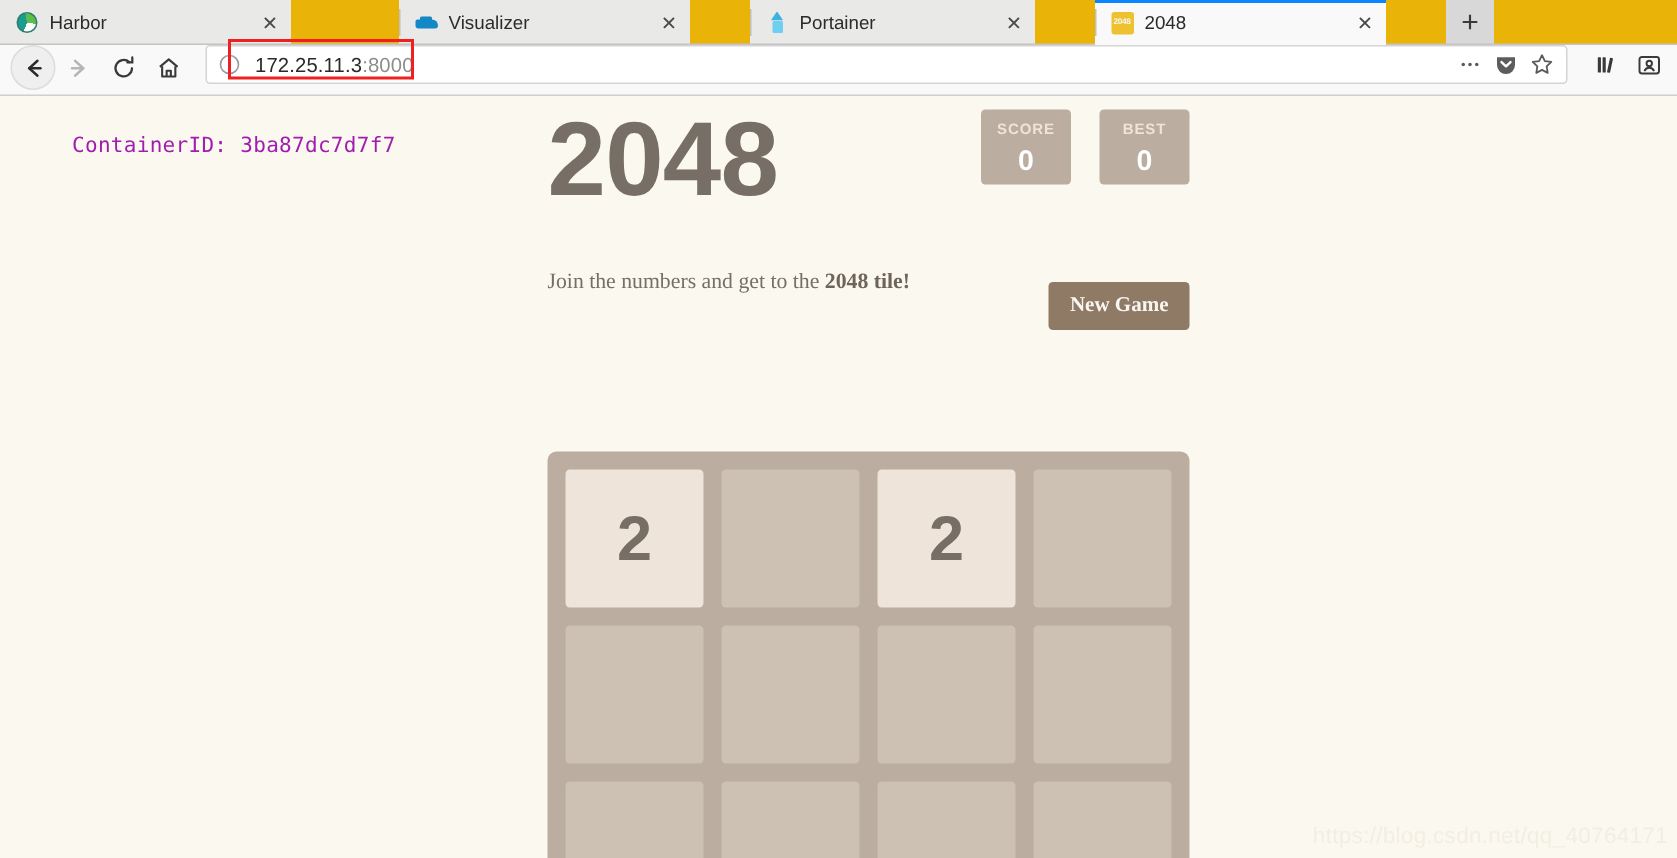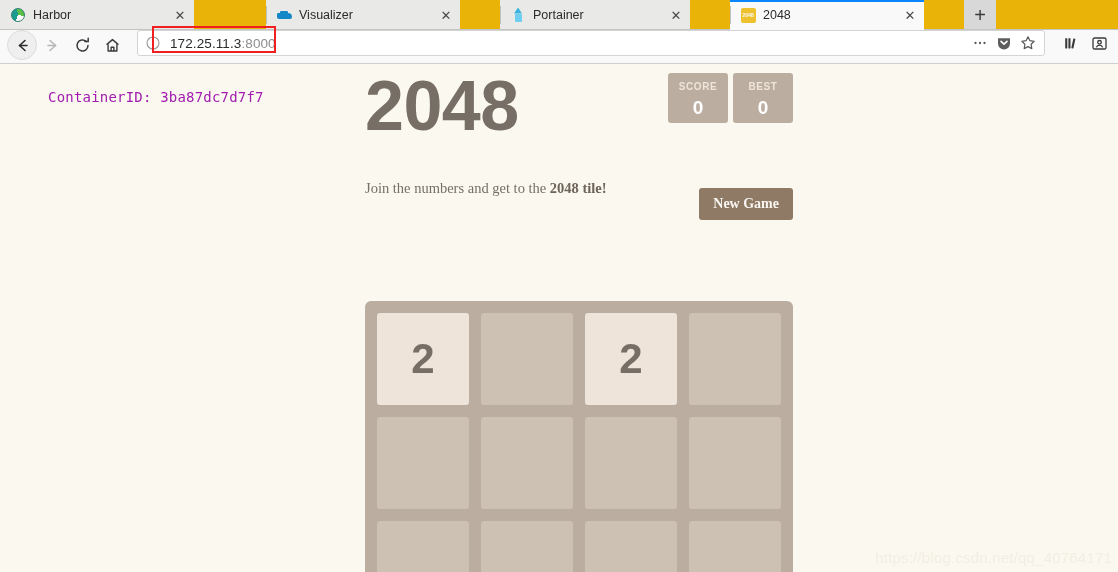--- a/index.html
+++ b/index.html
@@ -253,21 +253,21 @@
     font-size: 70px;
     font-weight: bold;
     color: #776e65;
     line-height: 1;
     letter-spacing: -0.5px;
   }
   .scores {
     position: absolute;
     right: 0; top: 8px;
     display: flex;
-    gap: 5px;
+    gap: 19px;
   }
   .score-box {
     width: 60px; height: 50px;
     background: #bbada0;
     border-radius: 3px;
     color: #ffffff;
     display: flex;
     flex-direction: column;
     align-items: center;
     justify-content: center;

